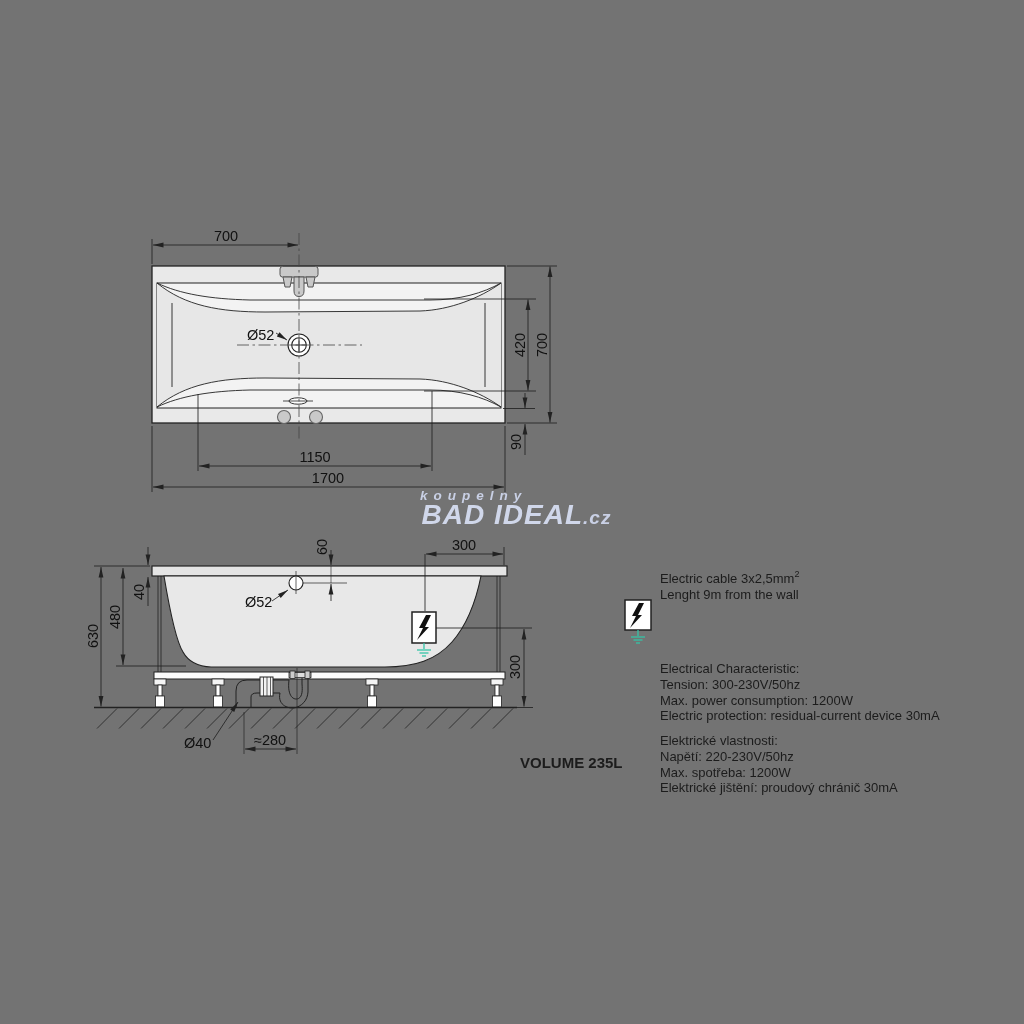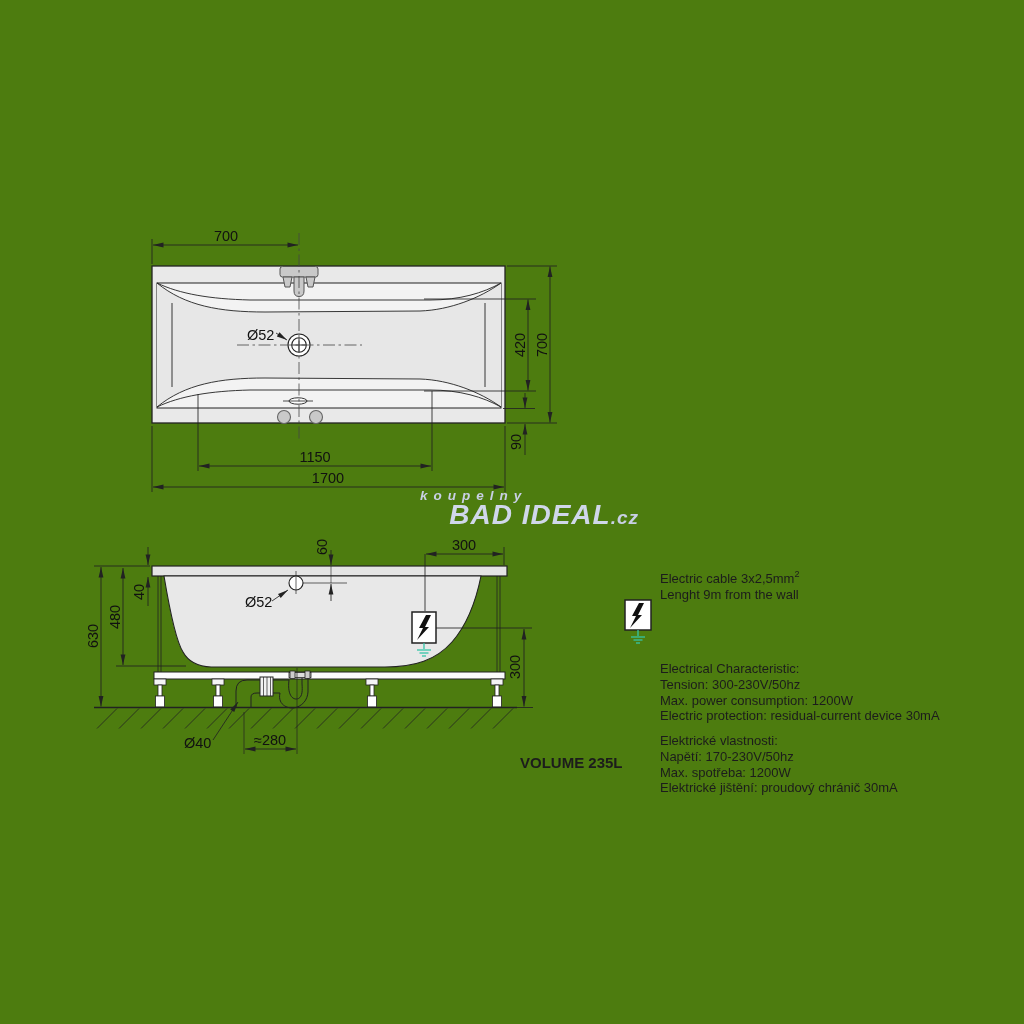--- a/index.html
+++ b/index.html
@@ -1,25 +1,25 @@
 <!DOCTYPE html>
 <html><head>
 <meta charset="utf-8">
 <style>
   html,body{margin:0;padding:0;background:#fff;}
-  .page{position:relative;width:1024px;height:1024px;background:#4d7c0f;overflow:hidden;
+  .page{position:relative;width:1024px;height:1024px;background:#737373;overflow:hidden;
         font-family:"Liberation Sans",sans-serif;color:#1a1a1a;}
   svg{position:absolute;left:0;top:0;}
   svg text{font-family:"Liberation Sans",sans-serif;font-size:14.5px;fill:#111;}
   .specs{position:absolute;left:660px;font-size:13px;line-height:15.8px;color:#1c1c1c;white-space:nowrap;}
   .specs sup{font-size:9px;position:relative;top:-1px;}
   .volume{position:absolute;left:499px;top:754px;font-size:15px;font-weight:600;color:#1c1c1c;margin-left:21px;}
   .wm-koupelny{position:absolute;left:420px;top:488px;width:132px;text-align:left;
       font-style:italic;font-weight:700;font-size:13.5px;letter-spacing:6px;color:#c9d0e5;}
-  .wm-brand{position:absolute;left:394px;top:499px;width:245px;text-align:right;white-space:nowrap;
+  .wm-brand{position:absolute;left:394px;top:499px;width:245px;text-align:center;white-space:nowrap;
       font-style:italic;font-weight:700;font-size:28px;letter-spacing:1px;color:#d0d7ea;}
   .wm-brand .tld{font-size:19px;font-weight:700;color:#c9d0e5;}
 </style>
 </head>
 <body>
 
 <div class="page">
 
 <svg width="1024" height="1024" viewBox="0 0 1024 1024">
   <defs>
@@ -272,20 +272,20 @@
 
 <div class="specs" style="top:661px;">
   <div>Electrical Characteristic:</div>
   <div>Tension: 300-230V/50hz</div>
   <div>Max. power consumption: 1200W</div>
   <div>Electric protection: residual-current device 30mA</div>
 </div>
 
 <div class="specs" style="top:733px;">
   <div>Elektrické vlastnosti:</div>
-  <div>Napětí: 170-230V/50hz</div>
+  <div>Napětí: 220-230V/50hz</div>
   <div>Max. spotřeba: 1200W</div>
   <div>Elektrické jištění: proudový chránič 30mA</div>
 </div>
 
 <div class="volume">VOLUME 235L</div>
 
 </div>
 
 </body></html>

